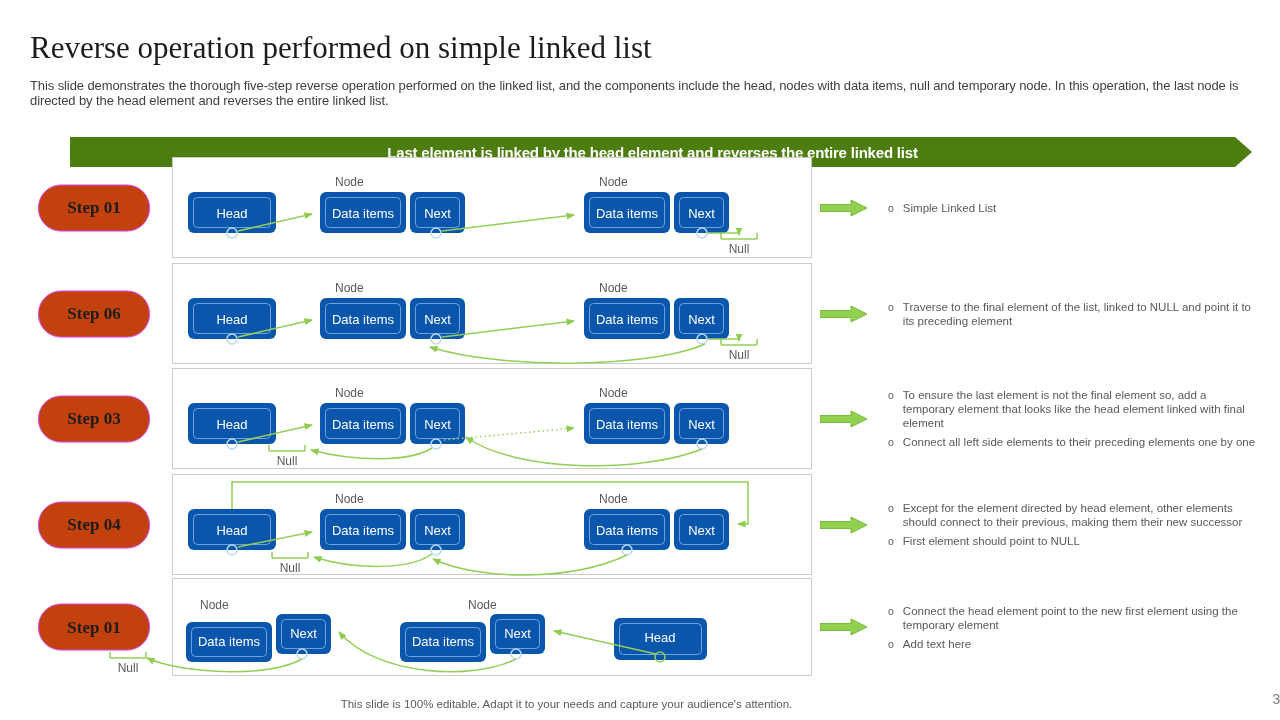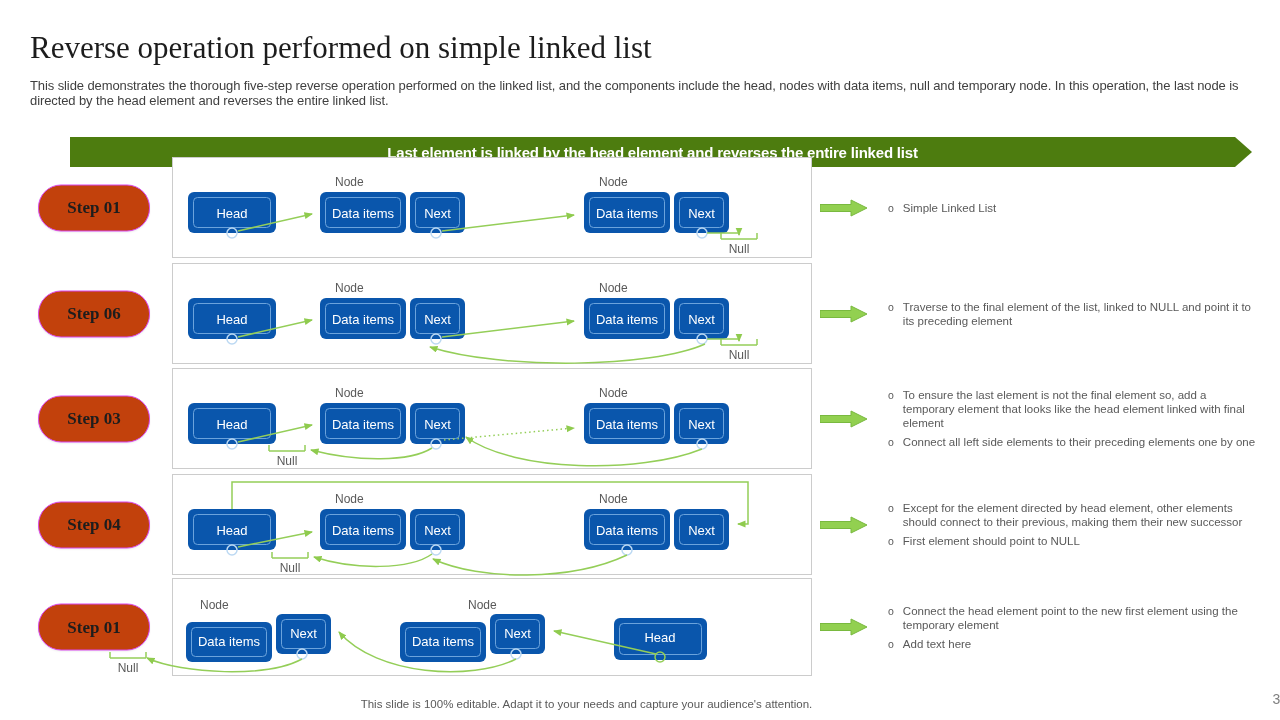--- a/index.html
+++ b/index.html
@@ -24,21 +24,21 @@
   .dsvg{position:absolute;left:172px;top:0;overflow:visible;}
   .dsvg text{font-family:"Liberation Sans",sans-serif;}
   .ntext{fill:#ffffff;font-size:13px;}
   .gtext{fill:#595959;font-size:12px;}
   .barrow{position:absolute;left:820px;top:50%;transform:translateY(-50%);}
   .bullets{position:absolute;left:888px;top:0;width:372px;height:100%;
          display:flex;flex-direction:column;justify-content:center;}
   .bullet{display:flex;gap:9px;font-size:11.5px;line-height:14px;color:#595959;margin:2.5px 0;}
   .bullet .bm{flex:0 0 auto;font-size:10.5px;line-height:14px;}
   .footer{position:absolute;left:0;top:698px;width:1133px;text-align:center;
-         font-size:11.5px;color:#595959;margin-left:20px;}
+         font-size:11.5px;color:#595959;}
   .pagenum{position:absolute;right:16px;top:691px;font-size:14px;color:#7f7f7f;}
 </style>
 </head>
 <body>
 
 <div class="slide">
 
   <div class="title">Reverse operation performed on simple linked list</div>
   <div class="subtitle">This slide demonstrates the thorough five-step reverse operation performed on the linked list, and the components include the head, nodes with data items, null and temporary node. In this operation, the last node is directed by the head element and reverses the entire linked list.</div>
 

